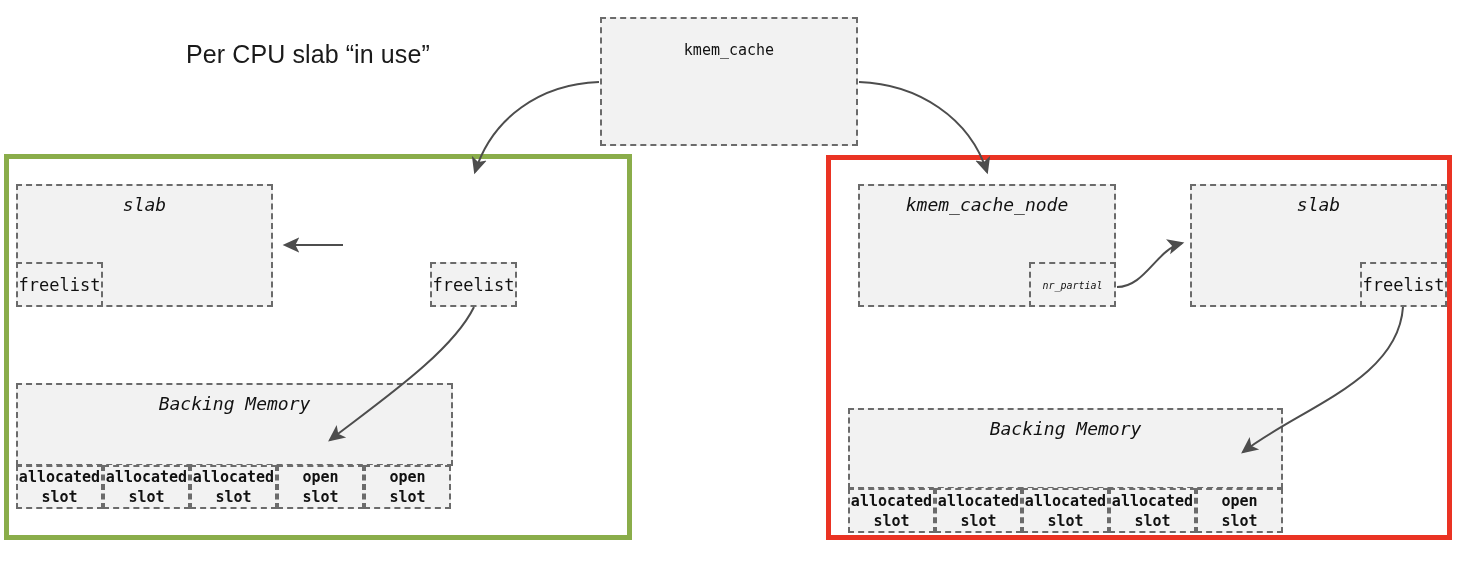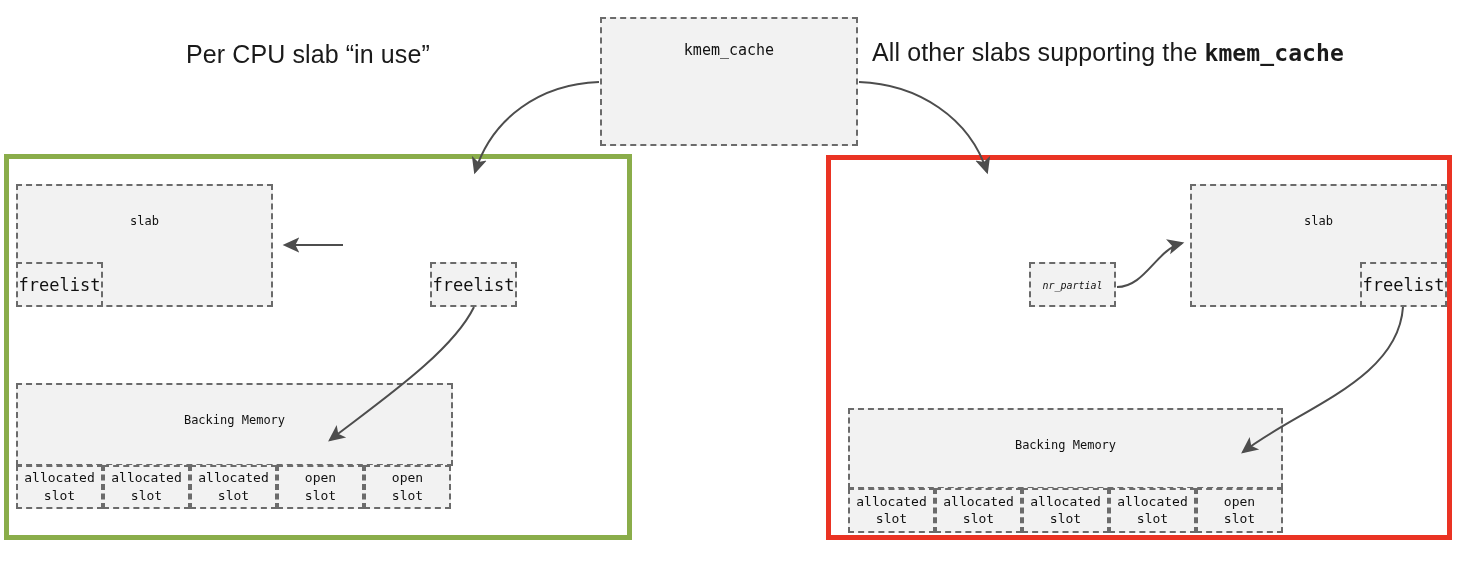--- a/index.html
+++ b/index.html
@@ -15,43 +15,40 @@
   .panel{position:absolute;background:transparent;box-sizing:border-box;}
   .panel-green{border:5px solid #8aad4a;}
   .panel-red{border:5px solid #ea3323;}
 
   .dbox{position:absolute;box-sizing:border-box;
         background:#f2f2f2;border:2px dashed #6b6b6b;}
   .dbox > .lbl{position:absolute;left:0;right:0;
         font-family:"DejaVu Sans Mono","Liberation Mono",monospace;
         color:#111;text-align:center;}
 
-  .t-title{top:28px;font-size:12px;}
+  .t-title{top:8px;font-size:18px;font-style:italic;}
   .t-center{top:50%;transform:translateY(-50%);font-size:17px;}
-  .t-slot{top:50%;transform:translateY(-50%);font-size:13px;line-height:1.35;}
+  .t-slot{top:50%;transform:translateY(-50%);font-size:15px;line-height:1.35;font-weight:bold;}
 
   .kmem-cache-lbl{position:absolute;left:0;right:0;top:22px;
         font-family:"DejaVu Sans Mono","Liberation Mono",monospace;
         font-size:15px;text-align:center;color:#111;}
 
   svg.arrows{position:absolute;left:0;top:0;width:1459px;height:585px;
         pointer-events:none;overflow:visible;}
 </style>
 </head>
 <body>
 
 <div id="stage">
 
   <div class="hdr" style="left:186px;top:40px;">
     <span>Per CPU slab “in use”</span>
   </div>
 
-  <div class="hdr" style="left:872px;top:38px;">
-    <span>All other slabs supporting the </span><span class="mono">kmem_cache</span>
-  </div>
 
   <div class="dbox" style="left:600px;top:17px;width:258px;height:129px;">
     <div class="kmem-cache-lbl">kmem_cache</div>
   </div>
 
   <div class="panel panel-green" style="left:4px;top:154px;width:628px;height:386px;"></div>
 
   <div class="dbox" style="left:16px;top:184px;width:257px;height:123px;">
     <div class="lbl t-title">slab</div>
   </div>
@@ -93,20 +90,23 @@
   </div>
   <div class="dbox" style="left:364px;top:465px;width:87px;height:44px;">
     <div class="lbl t-slot">
       <span>open</span><br>
       <span>slot</span>
     </div>
   </div>
 
   <div class="panel panel-red" style="left:826px;top:155px;width:626px;height:385px;"></div>
 
+  <div class="dbox" style="left:858px;top:184px;width:258px;height:123px;">
+    <div class="lbl t-title">kmem_cache_node</div>
+  </div>
   <div class="dbox" style="left:1029px;top:262px;width:87px;height:45px;">
     <div class="lbl t-center" style="font-size:10px;font-style:italic;">nr_partial</div>
   </div>
 
   <div class="dbox" style="left:1190px;top:184px;width:257px;height:123px;">
     <div class="lbl t-title">slab</div>
   </div>
   <div class="dbox" style="left:1360px;top:262px;width:87px;height:45px;">
     <div class="lbl t-center">freelist</div>
   </div>

